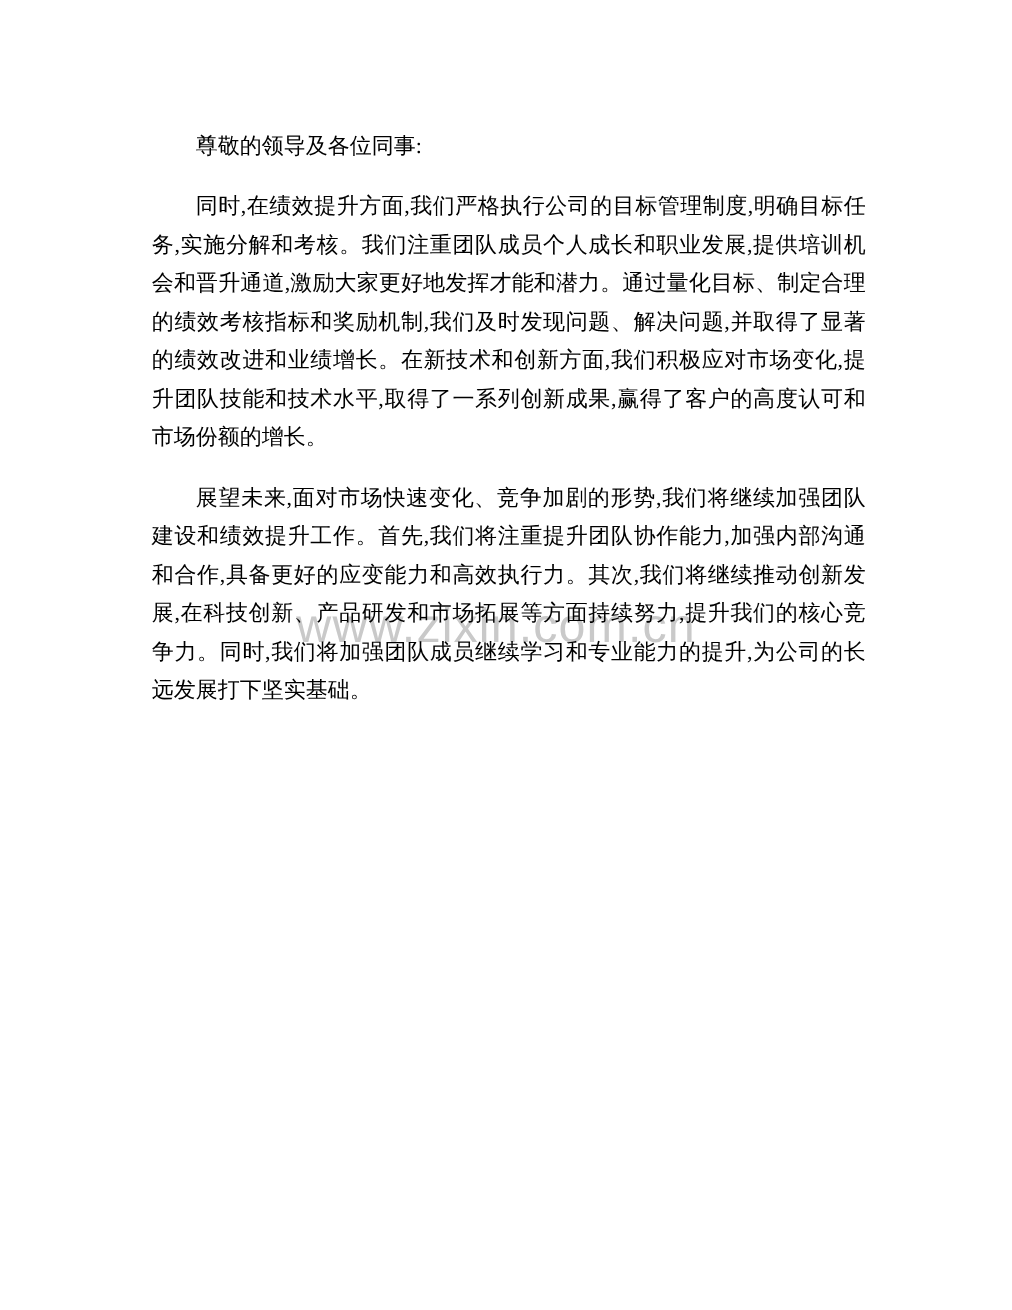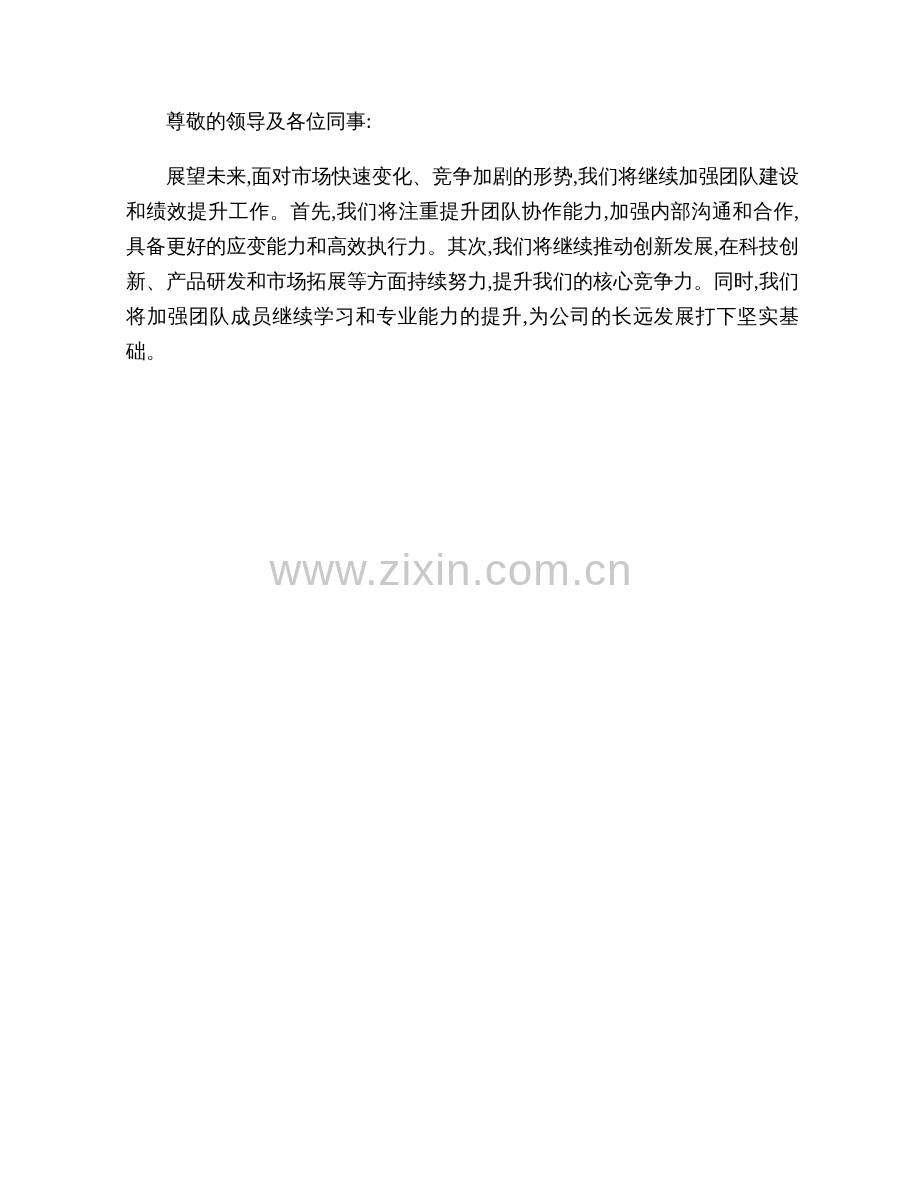--- a/index.html
+++ b/index.html
@@ -27,21 +27,21 @@
     text-align: center;
     font-family: "Liberation Sans", "DejaVu Sans", sans-serif;
     font-weight: 700;
     font-size: 33px;
     line-height: 46px;
     letter-spacing: 1px;
     color: #000000;
     white-space: nowrap;
   }
   .para {
-    margin: 4px;
+    margin: 16px;
     font-size: 20px;
     line-height: 35px;
     text-align: justify;
     text-justify: inter-ideograph;
     text-indent: 2em;
     color: #000000;
   }
   .para + .para { margin-top: 20px; }
   .body-paragraphs .para { margin-top: 20px; }
   .watermark {
@@ -61,16 +61,17 @@
   }
 </style>
 </head>
 <body>
 
 <div class="page">
   <div class="watermark">www.zixin.com.cn</div>
   <div class="content">
     <p class="para">尊敬的领导及各位同事:</p>
     <div class="body-paragraphs">
+        <p class="para">同时,在绩效提升方面,我们严格执行公司的目标管理制度,明确目标任务,实施分解和考核。我们注重团队成员个人成长和职业发展,提供培训机会和晋升通道,激励大家更好地发挥才能和潜力。通过量化目标、制定合理的绩效考核指标和奖励机制,我们及时发现问题、解决问题,并取得了显著的绩效改进和业绩增长。在新技术和创新方面,我们积极应对市场变化,提升团队技能和技术水平,取得了一系列创新成果,赢得了客户的高度认可和市场份额的增长。</p>
         <p class="para">展望未来,面对市场快速变化、竞争加剧的形势,我们将继续加强团队建设和绩效提升工作。首先,我们将注重提升团队协作能力,加强内部沟通和合作,具备更好的应变能力和高效执行力。其次,我们将继续推动创新发展,在科技创新、产品研发和市场拓展等方面持续努力,提升我们的核心竞争力。同时,我们将加强团队成员继续学习和专业能力的提升,为公司的长远发展打下坚实基础。</p>
       </div>
   </div>
 </div>
 
 </body></html>

